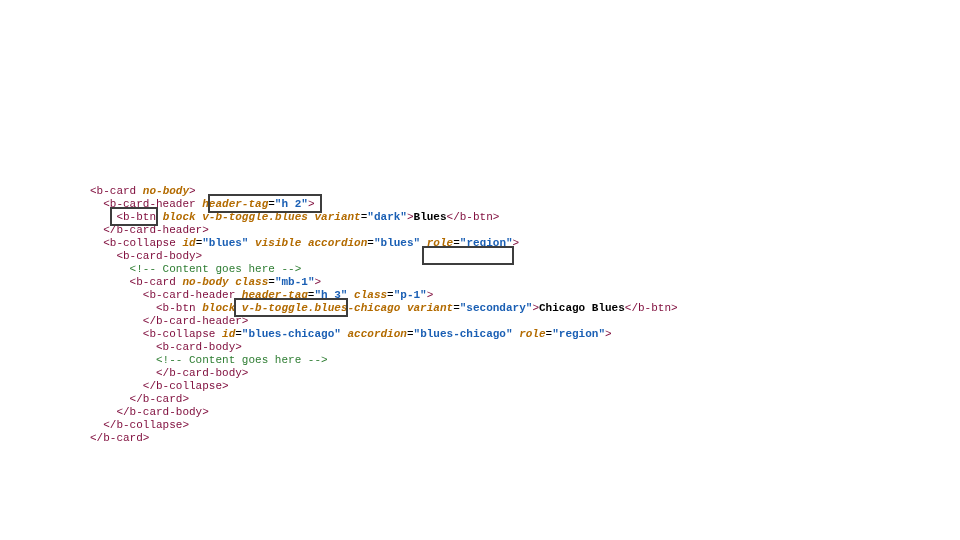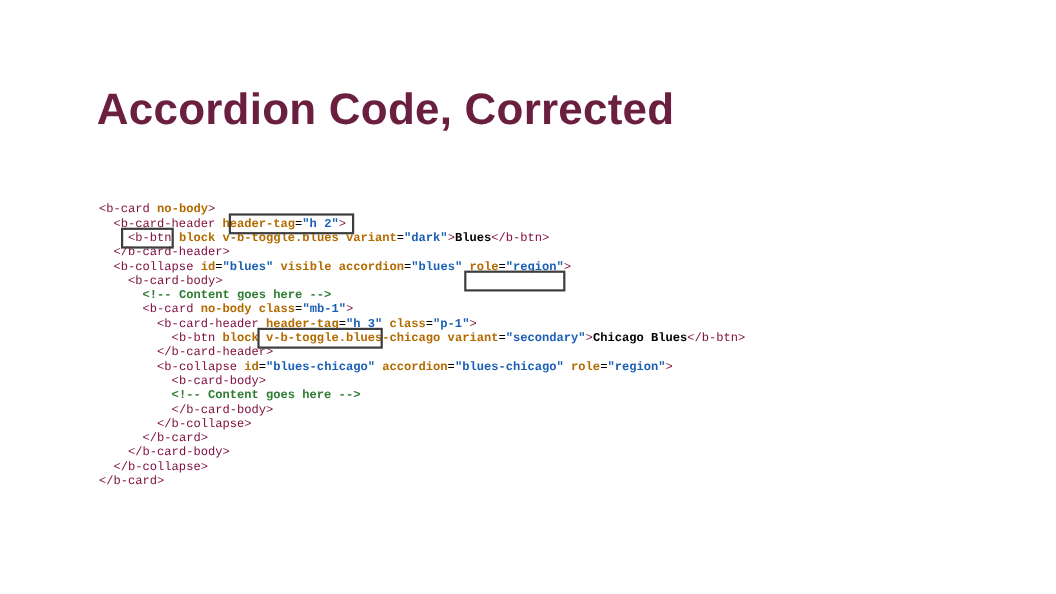--- a/index.html
+++ b/index.html
@@ -35,45 +35,44 @@
   pre.code {
     margin: 0;
     font-family: Consolas, "Courier New", monospace;
     font-size: 11px;
     line-height: 13px;
     white-space: pre;
     color: #000;
   }
   
   .tag   { color: #7e0a3a; font-weight: 400; }
-  .attr  { color: #b36b00; font-weight: 700; }
+  .attr  { color: #b36b00; font-weight: 700; font-style: italic; }
   .val   { color: #1a5fb4; font-weight: 700; }
   .text  { color: #000000; font-weight: 700; }
-  .com   { color: #2e7d32; font-weight: 700; text-align: center; }
+  .com   { color: #2e7d32; font-weight: 400; text-align: center; }
   .punct { color: #000; }
 
   
   .box {
     position: absolute;
     border: 2px solid #3d3d3d;
     background: transparent;
     pointer-events: none;
   }
   
   #box1 { left: 118px; top: 9px;  width: 110px; height: 15px; }  
   #box2 { left: 20px;  top: 22px; width: 44px;  height: 15px; }  
   #box3 { left: 332px; top: 61px; width: 88px;  height: 15px; }  
   #box4 { left: 144px; top: 113px; width: 110px; height: 15px; } 
 </style>
 </head>
 <body>
 
 <div class="slide">
 
-  <div class="title">Accordion Code, Corrected</div>
 
   <div class="codewrap">
     <pre class="code" id="code"><span><span class="tag">&lt;b-card</span><span class="punct"> </span><span class="attr">no-body</span><span class="tag">&gt;</span></span>
 <span>  <span class="tag">&lt;b-card-header</span><span class="punct"> </span><span class="attr">header-tag</span><span class="punct">=</span><span class="val">"h 2"</span><span class="tag">&gt;</span></span>
 <span>    <span class="tag">&lt;b-btn</span><span class="punct"> </span><span class="attr">block</span><span class="punct"> </span><span class="attr">v-b-toggle.</span><span class="attr">blues</span><span class="punct"> </span><span class="attr">variant</span><span class="punct">=</span><span class="val">"dark"</span><span class="tag">&gt;</span><span class="text">Blues</span><span class="tag">&lt;/b-btn&gt;</span></span>
 <span>  <span class="tag">&lt;/b-card-header&gt;</span></span>
 <span>  <span class="tag">&lt;b-collapse</span><span class="punct"> </span><span class="attr">id</span><span class="punct">=</span><span class="val">"blues"</span><span class="punct"> </span><span class="attr">visible</span><span class="punct"> </span><span class="attr">accordion</span><span class="punct">=</span><span class="val">"blues"</span><span class="punct"> </span><span class="attr">role</span><span class="punct">=</span><span class="val">"region"</span><span class="tag">&gt;</span></span>
 <span>    <span class="tag">&lt;b-card-body&gt;</span></span>
 <span>      <span class="com">&lt;!-- Content goes here --&gt;</span></span>
 <span>      <span class="tag">&lt;b-card</span><span class="punct"> </span><span class="attr">no-body</span><span class="punct"> </span><span class="attr">class</span><span class="punct">=</span><span class="val">"mb-1"</span><span class="tag">&gt;</span></span>

